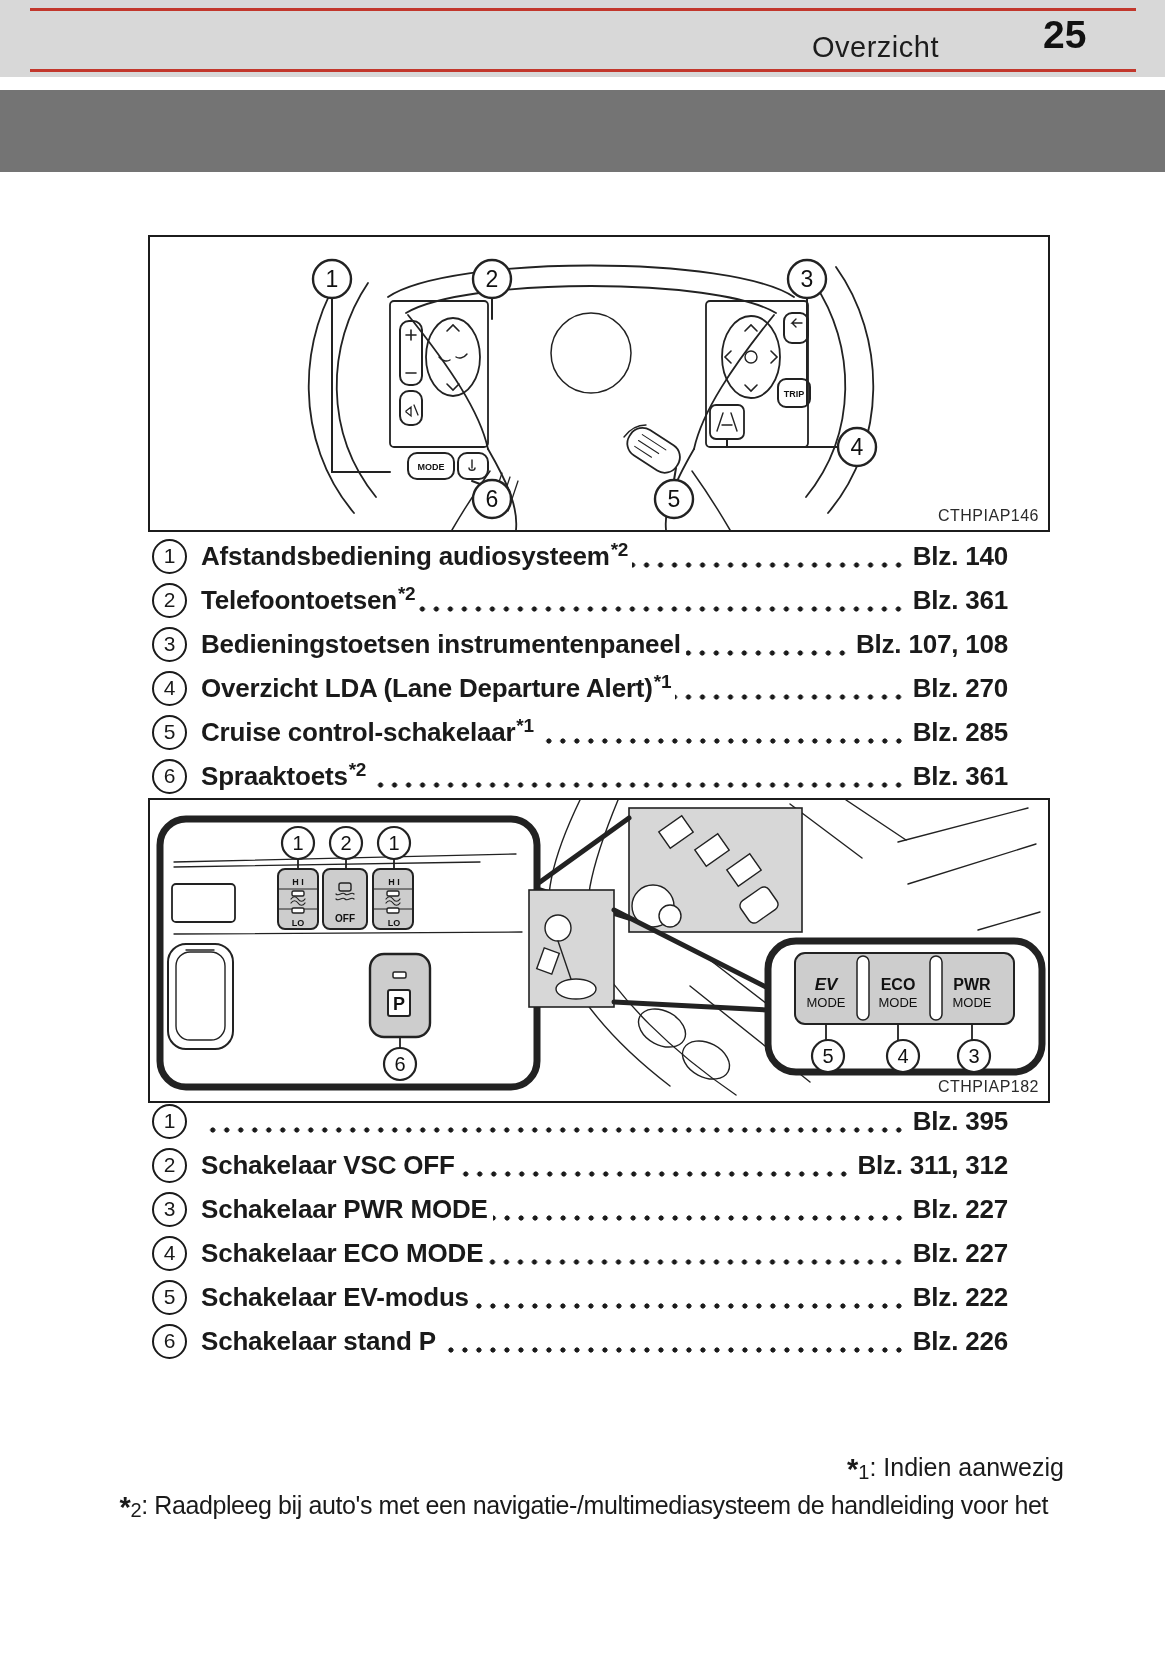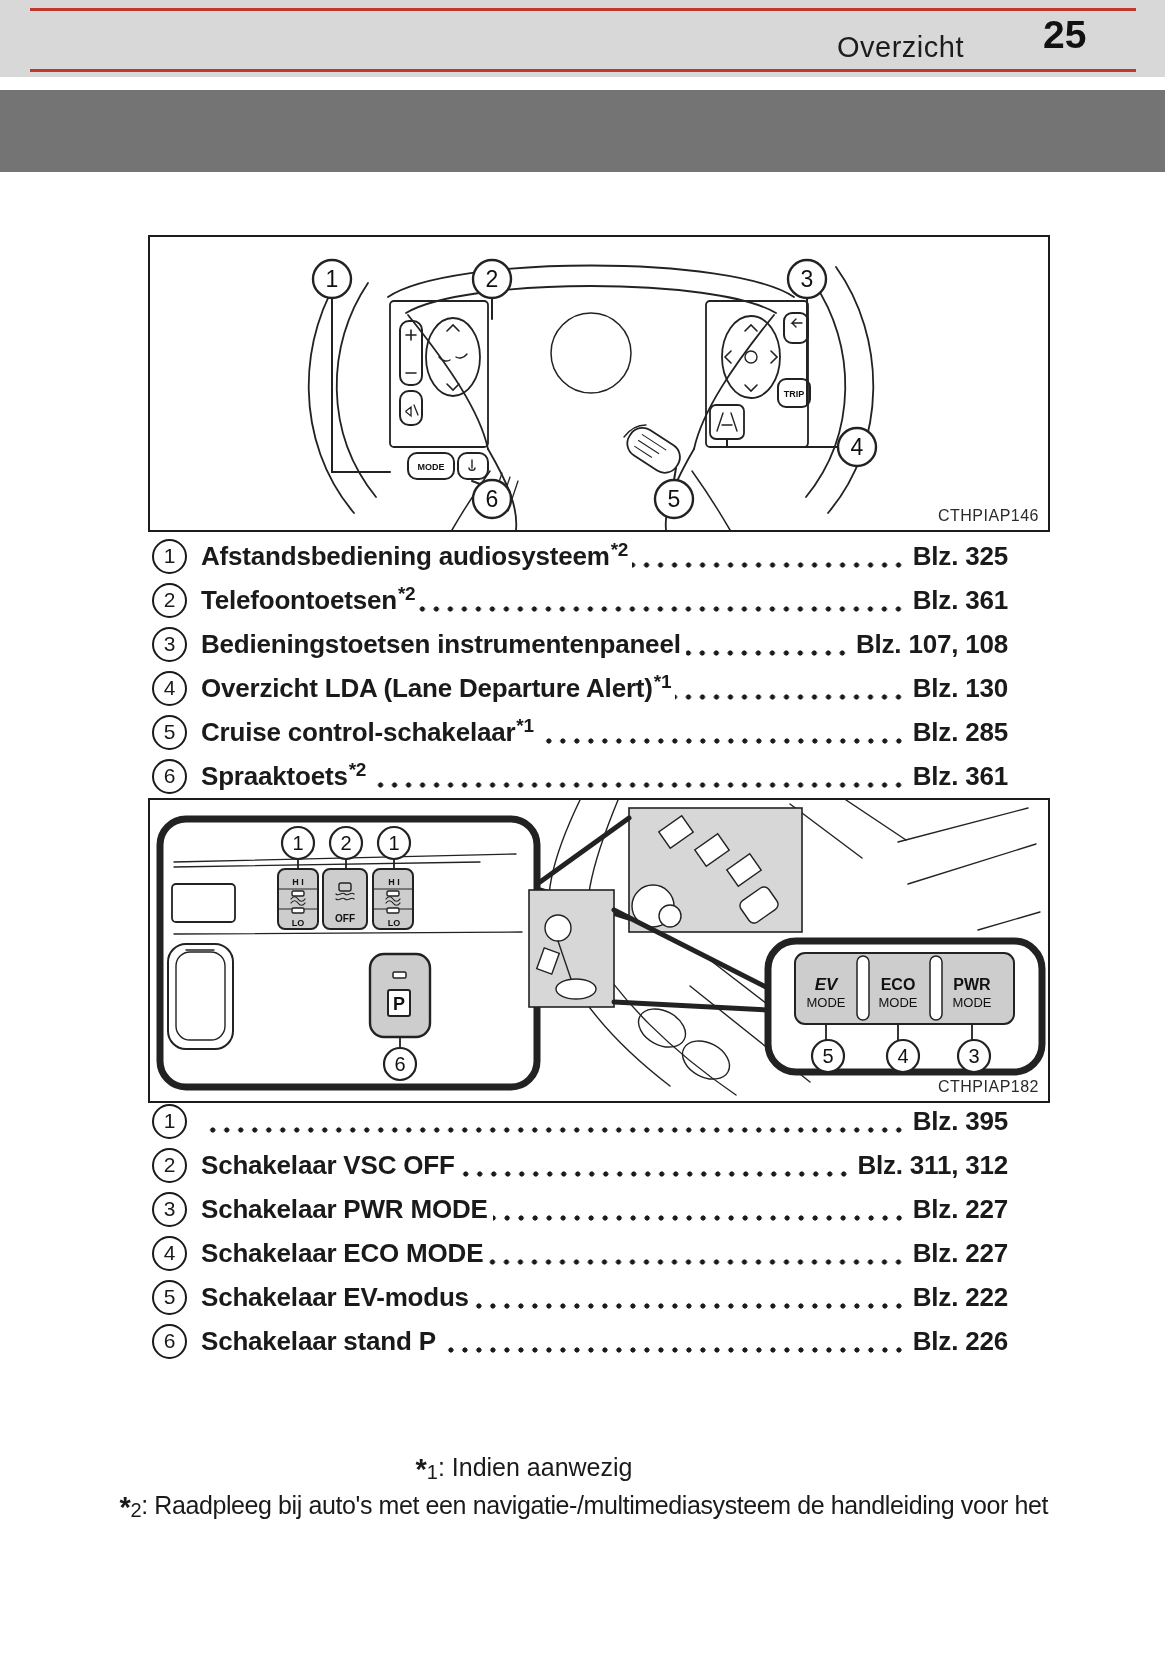--- a/index.html
+++ b/index.html
@@ -2,42 +2,42 @@
 <html><head>
 <meta charset="utf-8">
 <style>
   html,body{margin:0;padding:0;}
   body{width:1165px;height:1653px;position:relative;background:#ffffff;
        font-family:"Liberation Sans","DejaVu Sans",sans-serif;color:#1a1a1a;overflow:hidden;}
   .topband{position:absolute;left:0;top:0;width:1165px;height:77px;background:#d8d8d8;}
   .red-line{position:absolute;left:30px;width:1106px;height:3px;background:#c2372c;}
   .line-a{top:8px;}
   .line-b{top:69px;}
-  .hdr{position:absolute;left:837px;top:31px;font-size:29px;letter-spacing:0.5px;color:#1c1c1c;}
+  .hdr{position:absolute;left:812px;top:31px;font-size:29px;letter-spacing:0.5px;color:#1c1c1c;}
   .pgnum{position:absolute;left:1043px;top:13px;font-size:39px;font-weight:bold;color:#111;}
   .banner{position:absolute;left:0;top:90px;width:1165px;height:82px;background:#747474;}
   .fig{position:absolute;left:148px;width:902px;border:2px solid #1c1c1c;background:#fff;box-sizing:border-box;}
   .fig1{top:235px;height:297px;}
   .fig2{top:798px;height:305px;}
   .fig svg{position:absolute;left:0;top:0;}
   .figcode{position:absolute;right:9px;bottom:5px;font-size:16px;color:#2b2b2b;letter-spacing:0.5px;}
   .list{position:absolute;left:152px;width:856px;}
   .list1{top:534px;}
   .list2{top:1099px;}
   .row{display:flex;align-items:center;height:44px;}
   .num{width:31px;height:31px;border:2px solid #1a1a1a;border-radius:50%;flex:0 0 auto;
        display:flex;align-items:center;justify-content:center;font-size:21px;margin-right:14px;
        background:#fff;}
   .lbl{font-weight:bold;font-size:26px;white-space:nowrap;letter-spacing:-0.2px;}
   .sup{font-weight:bold;font-size:19px;position:relative;top:-9px;margin-left:1px;}
   .dots{flex:1;height:8px;margin:0 4px;align-self:center;position:relative;top:9px;
         background-image:radial-gradient(circle at 4px 4px,#1a1a1a 2.3px,rgba(0,0,0,0) 2.9px);
         background-size:14px 8px;background-repeat:repeat-x;background-position:right center;}
   .pg{font-weight:bold;font-size:26px;white-space:nowrap;letter-spacing:-0.2px;}
-  .fn1{position:absolute;left:0;top:1450px;width:1048px;text-align:center;font-size:25px;white-space:nowrap;}
+  .fn1{position:absolute;left:16px;top:1450px;width:1048px;text-align:right;font-size:25px;white-space:nowrap;}
   .fn2{position:absolute;left:0;top:1487px;width:1048px;text-align:right;font-size:25px;
        line-height:35px;letter-spacing:-0.4px;}
   .fn2 div{white-space:nowrap;}
   .fnmark{font-weight:bold;font-size:29px;position:relative;top:3px;}
   .fnidx{font-size:20px;position:relative;top:3px;}
   svg text{fill:#111;}
 </style>
 </head>
 <body>
 
@@ -127,39 +127,39 @@
     <text x="644" y="160" font-size="9" font-weight="bold" text-anchor="middle">TRIP</text>
   </svg>
   <span class="figcode">CTHPIAP146</span>
 </div>
 
 <div class="list list1">
   <div class="row">
     <span class="num">1</span>
     <span class="lbl"><span>Afstandsbediening audiosysteem</span><span class="sup">*2</span></span>
     <span class="dots"></span>
-    <span class="pg">Blz. 325</span>
+    <span class="pg">Blz. 140</span>
   </div>
   <div class="row">
     <span class="num">2</span>
     <span class="lbl"><span>Telefoontoetsen</span><span class="sup">*2</span></span>
     <span class="dots"></span>
     <span class="pg">Blz. 361</span>
   </div>
   <div class="row">
     <span class="num">3</span>
     <span class="lbl"><span>Bedieningstoetsen instrumentenpaneel</span><span class="sup"></span></span>
     <span class="dots"></span>
     <span class="pg">Blz. 107, 108</span>
   </div>
   <div class="row">
     <span class="num">4</span>
     <span class="lbl"><span>Overzicht LDA (Lane Departure Alert)</span><span class="sup">*1</span></span>
     <span class="dots"></span>
-    <span class="pg">Blz. 130</span>
+    <span class="pg">Blz. 270</span>
   </div>
   <div class="row">
     <span class="num">5</span>
     <span class="lbl"><span>Cruise control-schakelaar</span><span class="sup">*1</span></span>
     <span class="dots"></span>
     <span class="pg">Blz. 285</span>
   </div>
   <div class="row">
     <span class="num">6</span>
     <span class="lbl"><span>Spraaktoets</span><span class="sup">*2</span></span>

